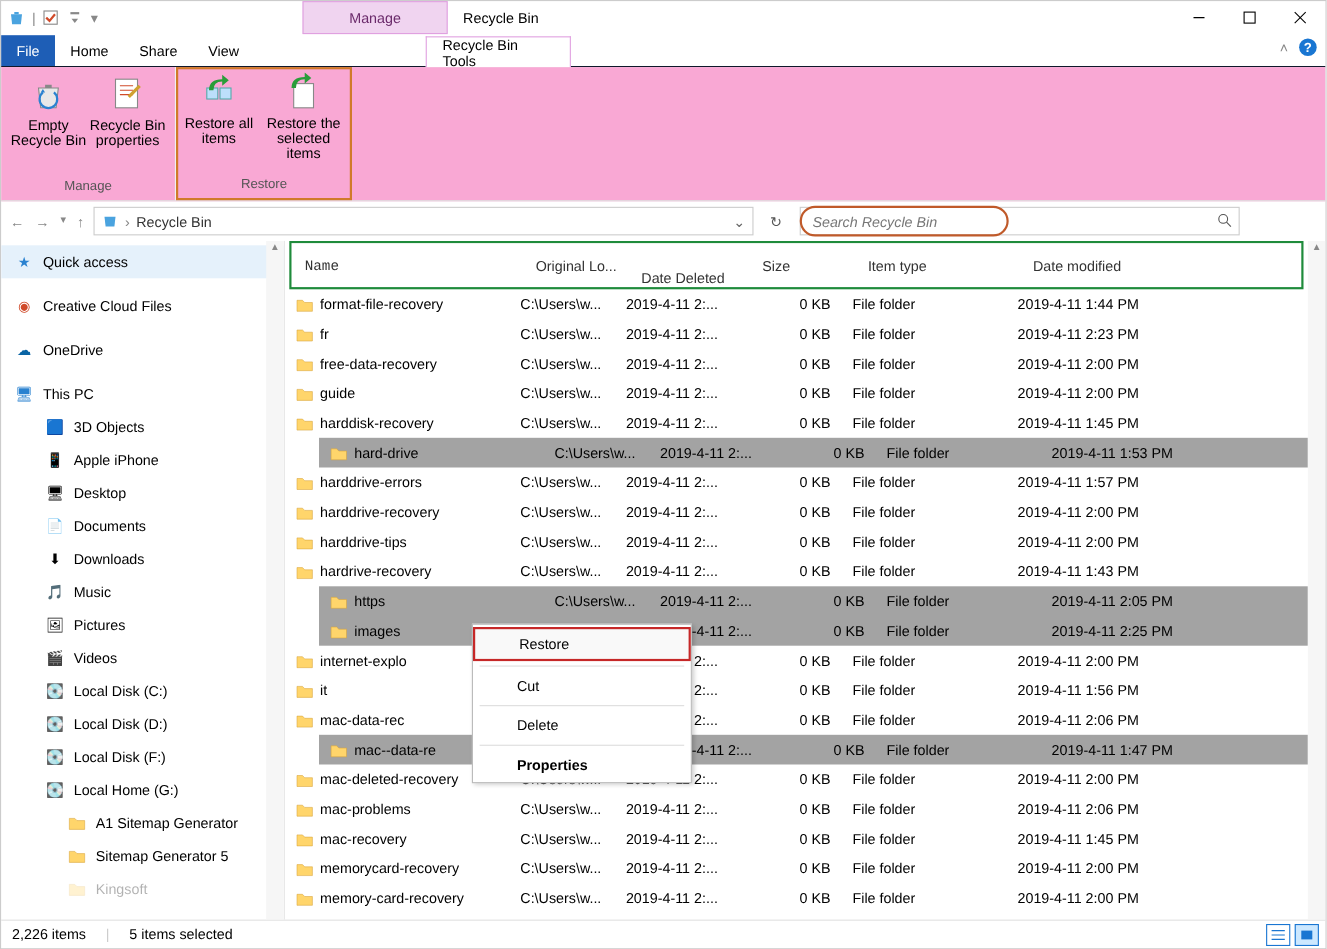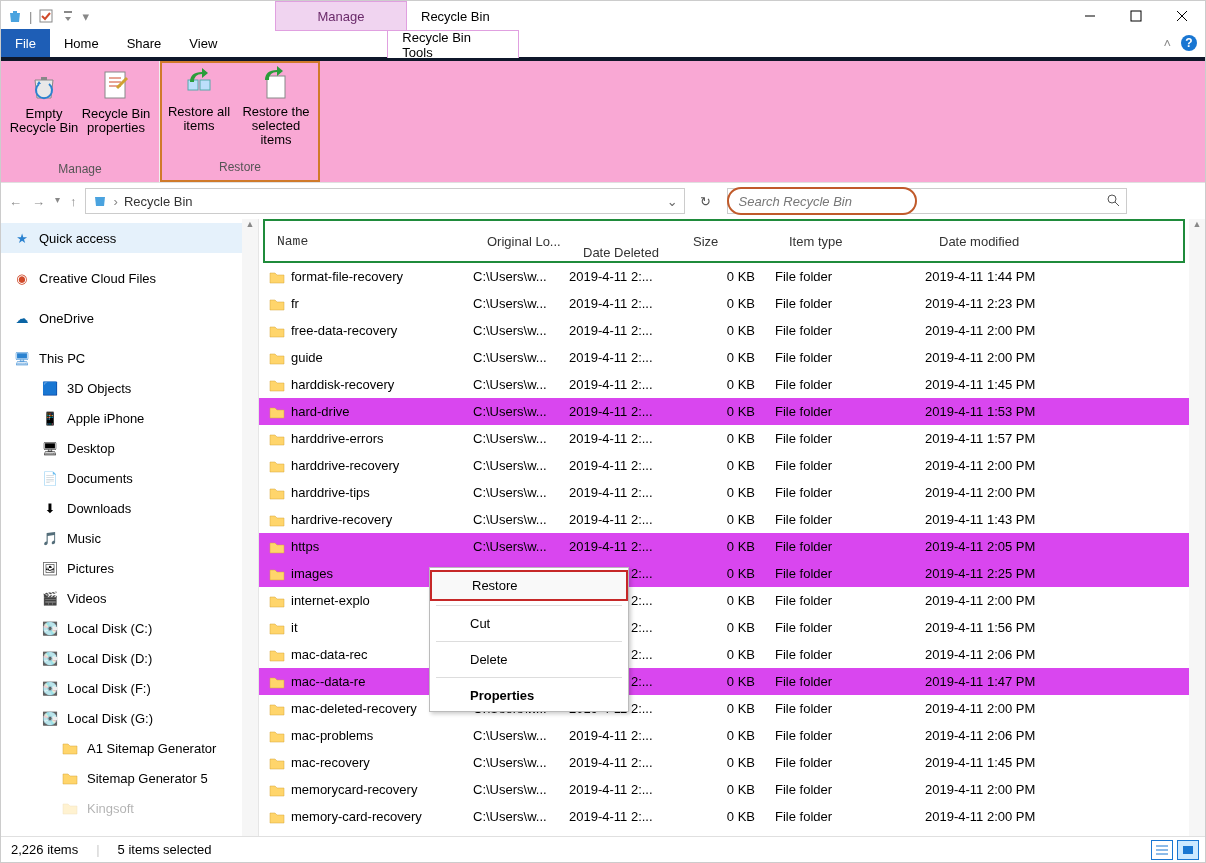--- a/index.html
+++ b/index.html
@@ -4,21 +4,21 @@
 <style>
 * { box-sizing: border-box; margin: 0; padding: 0; font-family: "Segoe UI", Tahoma, sans-serif; font-size: 13px; }
 body { width: 1206px; height: 863px; background: #fff; color: #000; overflow: hidden; border: 1px solid #ccc; position: relative; }
 .titlebar { height: 30px; display: flex; align-items: center; }
 .titlebar-left { display: flex; align-items: center; gap: 6px; padding-left: 6px; }
 .qat-icon { width: 16px; height: 16px; display: inline-flex; align-items: center; justify-content: center; }
 .context-tab { position: absolute; left: 274px; top: 0; width: 132px; height: 30px; background: #f0d4f0; border: 1px solid #e0a0e0; display: flex; align-items: center; justify-content: center; color: #6a2a6a; }
 .window-title { position: absolute; left: 420px; top: 0; height: 30px; display: flex; align-items: center; font-size: 13px; }
 .window-controls { position: absolute; right: 0; top: 0; display: flex; height: 30px; }
 .wc-btn { width: 46px; height: 30px; display: flex; align-items: center; justify-content: center; }
-.tabs { height: 30px; display: flex; align-items: flex-end; border-bottom: 4px solid #0f172a; }
+.tabs { height: 30px; display: flex; align-items: flex-end; border-bottom: 1px solid #0f172a; }
 .tab { padding: 0 14px; height: 28px; display: flex; align-items: center; cursor: pointer; }
 .tab.file { background: #1e5eb6; color: #fff; }
 .tab.active-context { border: 1px solid #e0a0e0; border-bottom: none; margin-left: 156px; width: 132px; justify-content: center; position: relative; top: 1px; background: #fff; }
 .help-area { position: absolute; right: 8px; top: 34px; display: flex; align-items: center; gap: 10px; }
 .help-q { width: 16px; height: 16px; border-radius: 50%; background: #1976d2; color: #fff; display: flex; align-items: center; justify-content: center; font-size: 12px; font-weight: bold;}
 .ribbon { height: 122px; background: #f9a8d4; border-bottom: 1px solid #e0e0e0; display: flex; }
 .ribbon-group { padding: 4px 8px 2px; display: flex; flex-direction: column; align-items: center; border-right: 1px solid #f0f0f0; }
 .ribbon-items { display: flex; gap: 2px; height: 95px; align-items: flex-start; }
 .ribbon-btn { width: 70px; display: flex; flex-direction: column; align-items: center; padding-top: 2px; text-align: center; line-height: 14px; }
 .ribbon-btn.wide { width: 80px; }
@@ -47,21 +47,21 @@
 .list-header { height: 44px; display: flex; align-items: center; border: 2px solid #1f8b3b; border-left-width:2px; border-right-width:2px; margin: 0 4px 0 4px; padding-left: 4px; }
 .lh-col { padding: 0 8px; color: #333; display: flex; align-items: center; height: 100%; border-right: 1px solid transparent; }
 .col-name { width: 210px; font-family: Liberation Mono, monospace; }
 .col-orig { width: 96px; }
 .col-del { width: 110px; margin-top: 22px; }
 .col-size { width: 96px; text-align: left; }
 .col-type { width: 150px; }
 .col-mod { flex: 1; }
 .rows { overflow: hidden; }
 .row { height: 27px; display: flex; align-items: center; padding-left: 8px; }
-.row.sel { background: #d946ef; }
+.row.sel { background: #a3a3a3; margin-left: 31px; }
 .row .ficon { width: 20px; display: flex; align-items: center; justify-content: center; }
 .row .name { width: 186px; padding-left: 4px; white-space: nowrap; overflow: hidden; text-overflow: ellipsis;}
 .row .orig { width: 96px; white-space: nowrap; overflow: hidden; text-overflow: ellipsis;}
 .row .del { width: 110px; white-space: nowrap; overflow: hidden; text-overflow: ellipsis;}
 .row .size { width: 96px; text-align: right; padding-right: 20px; }
 .row .type { width: 150px; }
 .row .mod { flex: 1; }
 .list-scroll { width: 16px; background: #f6f6f6; display: flex; flex-direction: column; align-items: center; }
 .context-menu { position: absolute; left: 428px; top: 566px; width: 200px; background: #fff; border: 1px solid #bbb; box-shadow: 2px 2px 4px rgba(0,0,0,.2); padding: 2px 0; z-index: 50; }
 .cm-item { padding: 6px 14px 6px 40px; }
@@ -275,21 +275,21 @@
         <div class="sb-item child">
           <span class="sb-icon">💽</span>
           <span>Local Disk (D:)</span>
         </div>
         <div class="sb-item child">
           <span class="sb-icon">💽</span>
           <span>Local Disk (F:)</span>
         </div>
         <div class="sb-item child">
           <span class="sb-icon">💽</span>
-          <span>Local Disk (G:)</span>
+          <span>Local Home (G:)</span>
         </div>
       </div>
     <div id="sb-g-items">
         <div class="sb-item grandchild">
           <span class="sb-icon">
             <svg width="16" height="14">
               <path class="folder-svg" d="M1 3 L6 3 L8 5 L15 5 L15 13 L1 13 Z"></path>
             </svg>
           </span>
           <span>A1 Sitemap Generator</span>

